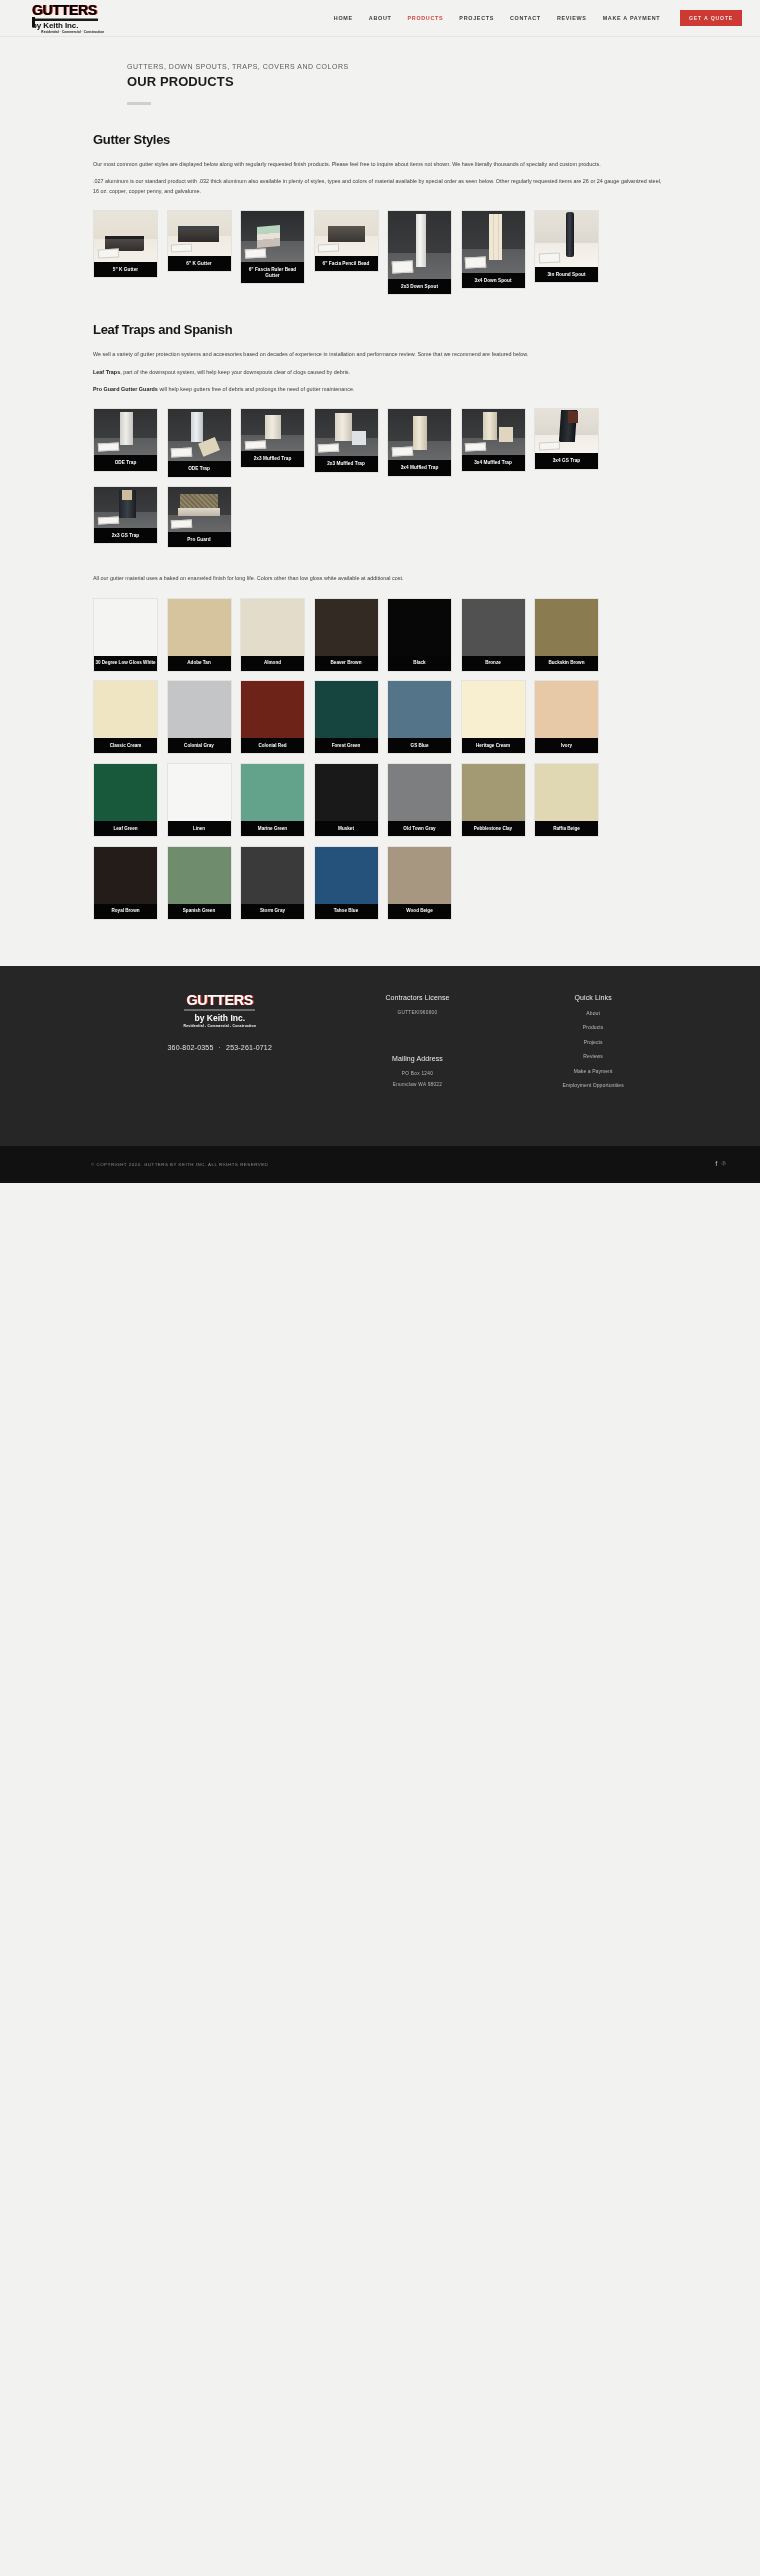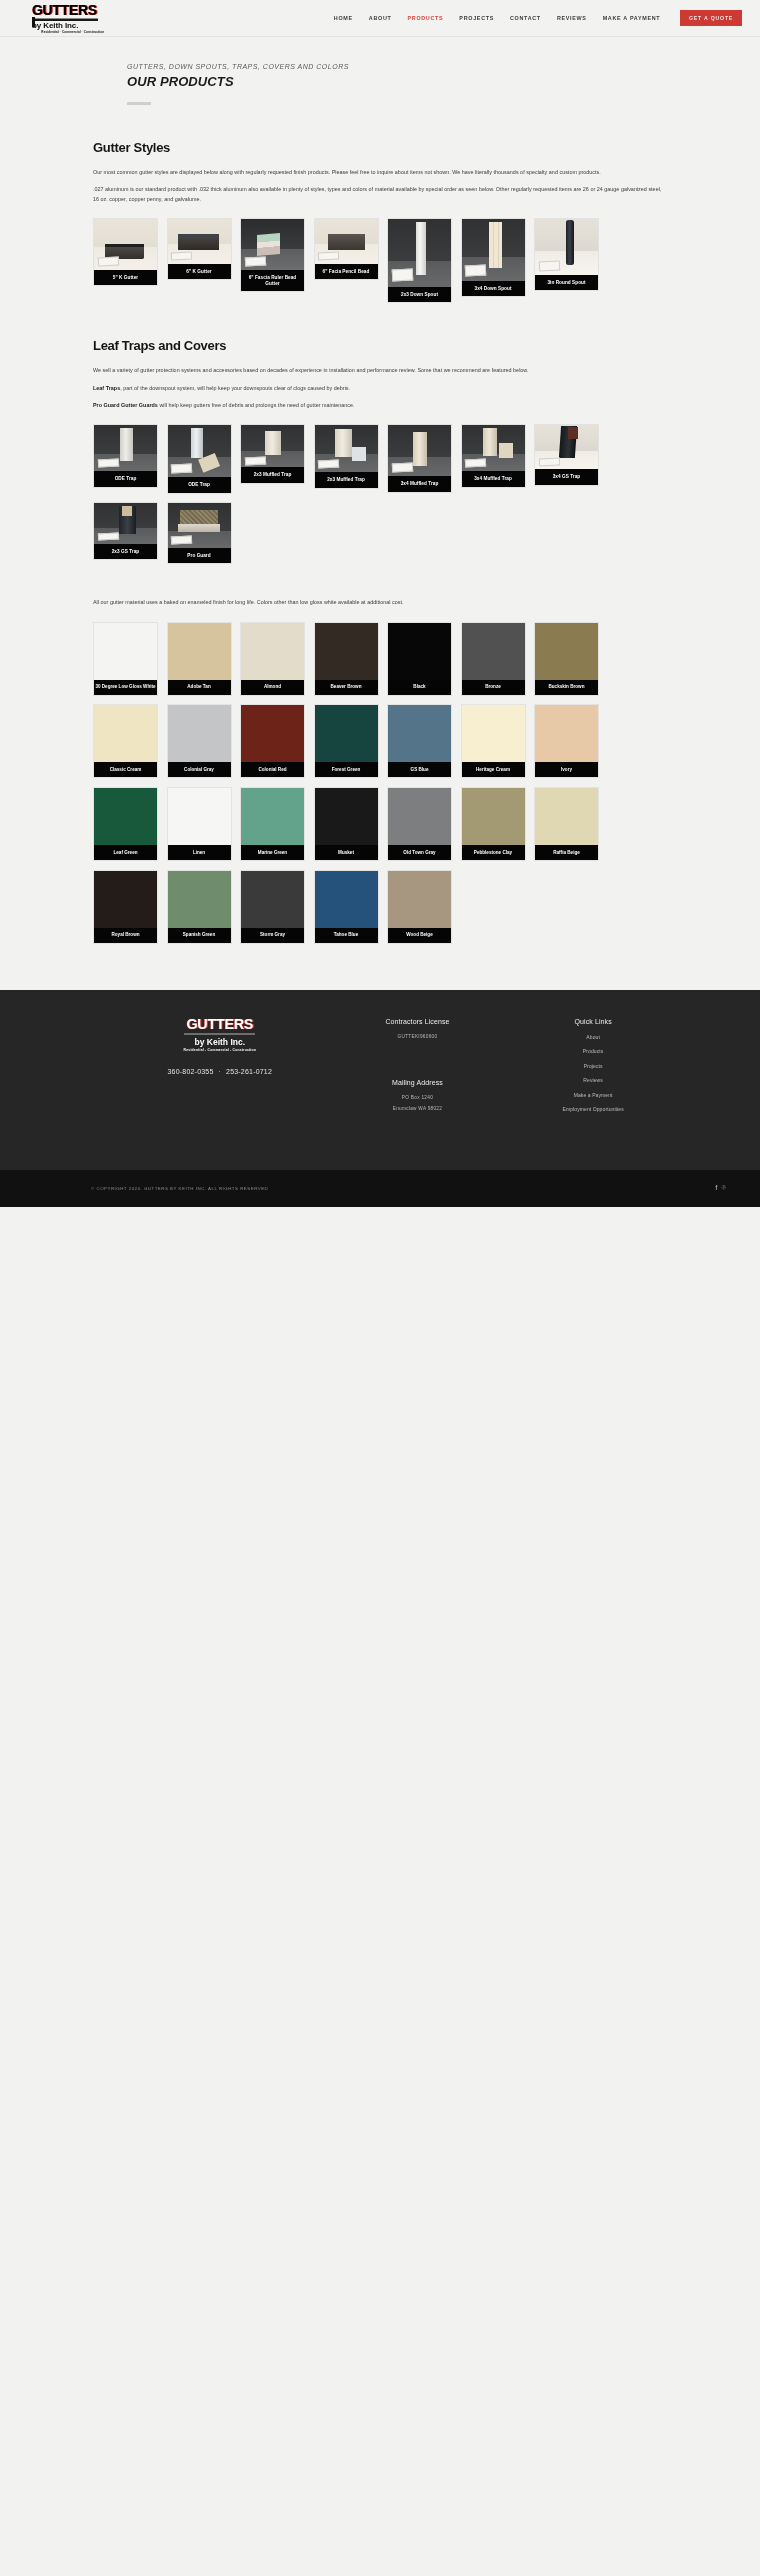--- a/index.html
+++ b/index.html
@@ -101,21 +101,20 @@
     padding: 5px 9.3px;
     border: none;
     cursor: pointer;
     white-space: nowrap;
     margin-left: 3.4px;
   }
 
   
   .page-hero {
     padding: 25px 0 0 127px;
-    font-style: italic;
   }
   .hero-kicker {
     font-size: 7px;
     letter-spacing: 0.5px;
     color: #5a5a5a;
     text-transform: uppercase;
     line-height: 10px;
   }
   .hero-title {
     font-size: 13px;
@@ -129,21 +128,21 @@
   .hero-divider {
     width: 24px;
     height: 2.2px;
     background: #cfcfcd;
     margin-top: 12.7px;
   }
 
   
   .section {
     padding: 0 93px;
-    margin-top: 34px;
+    margin-top: 26px;
   }
   .section-title {
     font-size: 13px;
     font-weight: bold;
     color: #161616;
     letter-spacing: -0.3px;
     line-height: 17px;
     margin-bottom: 12px;
   }
   .section-p {
@@ -435,21 +434,21 @@
             <div class="obj" style="left:49%;top:2%;width:13%;height:80%;background:linear-gradient(90deg,#1d2026,#3a4049 45%,#15181c);border-radius:2.5px"></div>
             <div class="tag" style="left:6%;bottom:8%;width:34%;height:18%"></div>
           </div>
         </div>
         <div class="card-label">3in Round Spout</div>
       </div>
     </div>
 </section>
 
 <section class="section">
-  <h2 class="section-title">Leaf Traps and Covers</h2>
+  <h2 class="section-title">Leaf Traps and Spanish</h2>
   <p class="section-p">We sell a variety of gutter protection systems and accessories based on decades of experience in installation and performance review. Some that we recommend are featured below.</p>
   <p class="section-p">
     <b>Leaf Traps</b><span>, part of the downspout system, will help keep your downspouts clear of clogs caused by debris.</span>
   </p>
   <p class="section-p">
     <b>Pro Guard Gutter Guards</b><span> will help keep gutters free of debris and prolongs the need of gutter maintenance.</span>
   </p>
   <div class="grid" id="traps-grid">
       <div class="card">
         <div class="card-media" style="height: 46px;">

